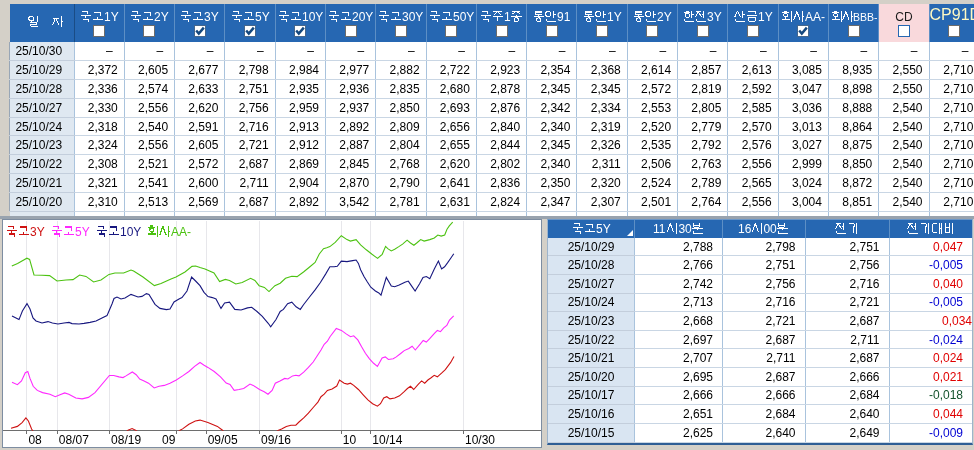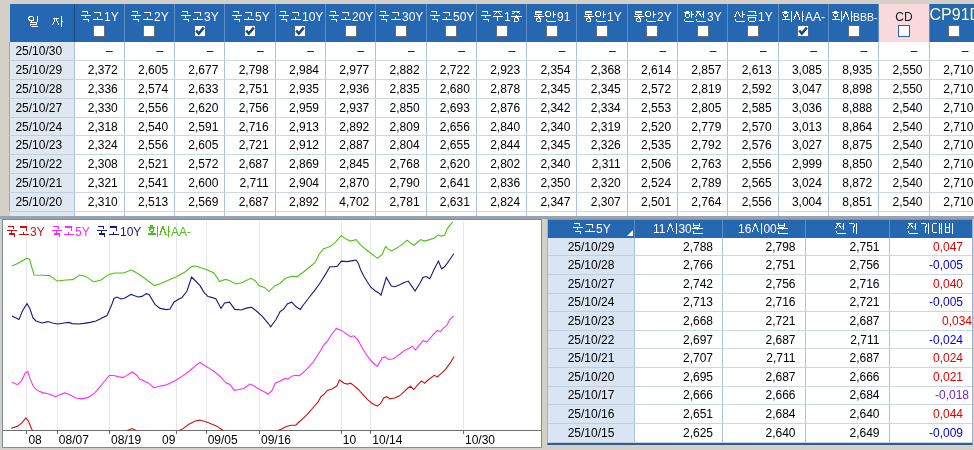--- a/index.html
+++ b/index.html
@@ -525,21 +525,21 @@
           <td class="num">2,540</td>
           <td class="num">2,710</td>
         </tr>
         <tr>
           <td class="date">25/10/20</td>
           <td class="num">2,310</td>
           <td class="num">2,513</td>
           <td class="num">2,569</td>
           <td class="num">2,687</td>
           <td class="num">2,892</td>
-          <td class="num">4,702</td>
+          <td class="num">3,542</td>
           <td class="num">2,781</td>
           <td class="num">2,631</td>
           <td class="num">2,824</td>
           <td class="num">2,347</td>
           <td class="num">2,307</td>
           <td class="num">2,501</td>
           <td class="num">2,764</td>
           <td class="num">2,556</td>
           <td class="num">3,004</td>
           <td class="num">8,851</td>
@@ -823,21 +823,21 @@
             <td style="text-align:right;padding-right:9px;border-left:1px solid #A9C3DD;border-bottom:1px solid #C9D6E4">2,695</td>
             <td style="text-align:right;padding-right:9px;border-left:1px solid #A9C3DD;border-bottom:1px solid #C9D6E4">2,687</td>
             <td style="text-align:right;padding-right:9px;border-left:1px solid #A9C3DD;border-bottom:1px solid #C9D6E4">2,666</td>
             <td style="text-align:right;padding-right:9px;border-left:1px solid #A9C3DD;border-bottom:1px solid #C9D6E4;color:#E00000">0,021</td>
           </tr>
           <tr>
             <td style="background:#D9E5F2;text-align:center;border-bottom:1px solid #C3CEDC">25/10/17</td>
             <td style="text-align:right;padding-right:9px;border-left:1px solid #A9C3DD;border-bottom:1px solid #C9D6E4">2,666</td>
             <td style="text-align:right;padding-right:9px;border-left:1px solid #A9C3DD;border-bottom:1px solid #C9D6E4">2,666</td>
             <td style="text-align:right;padding-right:9px;border-left:1px solid #A9C3DD;border-bottom:1px solid #C9D6E4">2,684</td>
-            <td style="text-align:right;padding-right:3px;border-left:1px solid #A9C3DD;border-bottom:1px solid #C9D6E4;color:#6d28d9">-0,018</td>
+            <td style="text-align:right;padding-right:9px;border-left:1px solid #A9C3DD;border-bottom:1px solid #C9D6E4;color:#14532d">-0,018</td>
           </tr>
           <tr>
             <td style="background:#D9E5F2;text-align:center;border-bottom:1px solid #C3CEDC">25/10/16</td>
             <td style="text-align:right;padding-right:9px;border-left:1px solid #A9C3DD;border-bottom:1px solid #C9D6E4">2,651</td>
             <td style="text-align:right;padding-right:9px;border-left:1px solid #A9C3DD;border-bottom:1px solid #C9D6E4">2,684</td>
             <td style="text-align:right;padding-right:9px;border-left:1px solid #A9C3DD;border-bottom:1px solid #C9D6E4">2,640</td>
             <td style="text-align:right;padding-right:9px;border-left:1px solid #A9C3DD;border-bottom:1px solid #C9D6E4;color:#E00000">0,044</td>
           </tr>
           <tr>
             <td style="background:#D9E5F2;text-align:center;border-bottom:1px solid #C3CEDC">25/10/15</td>

